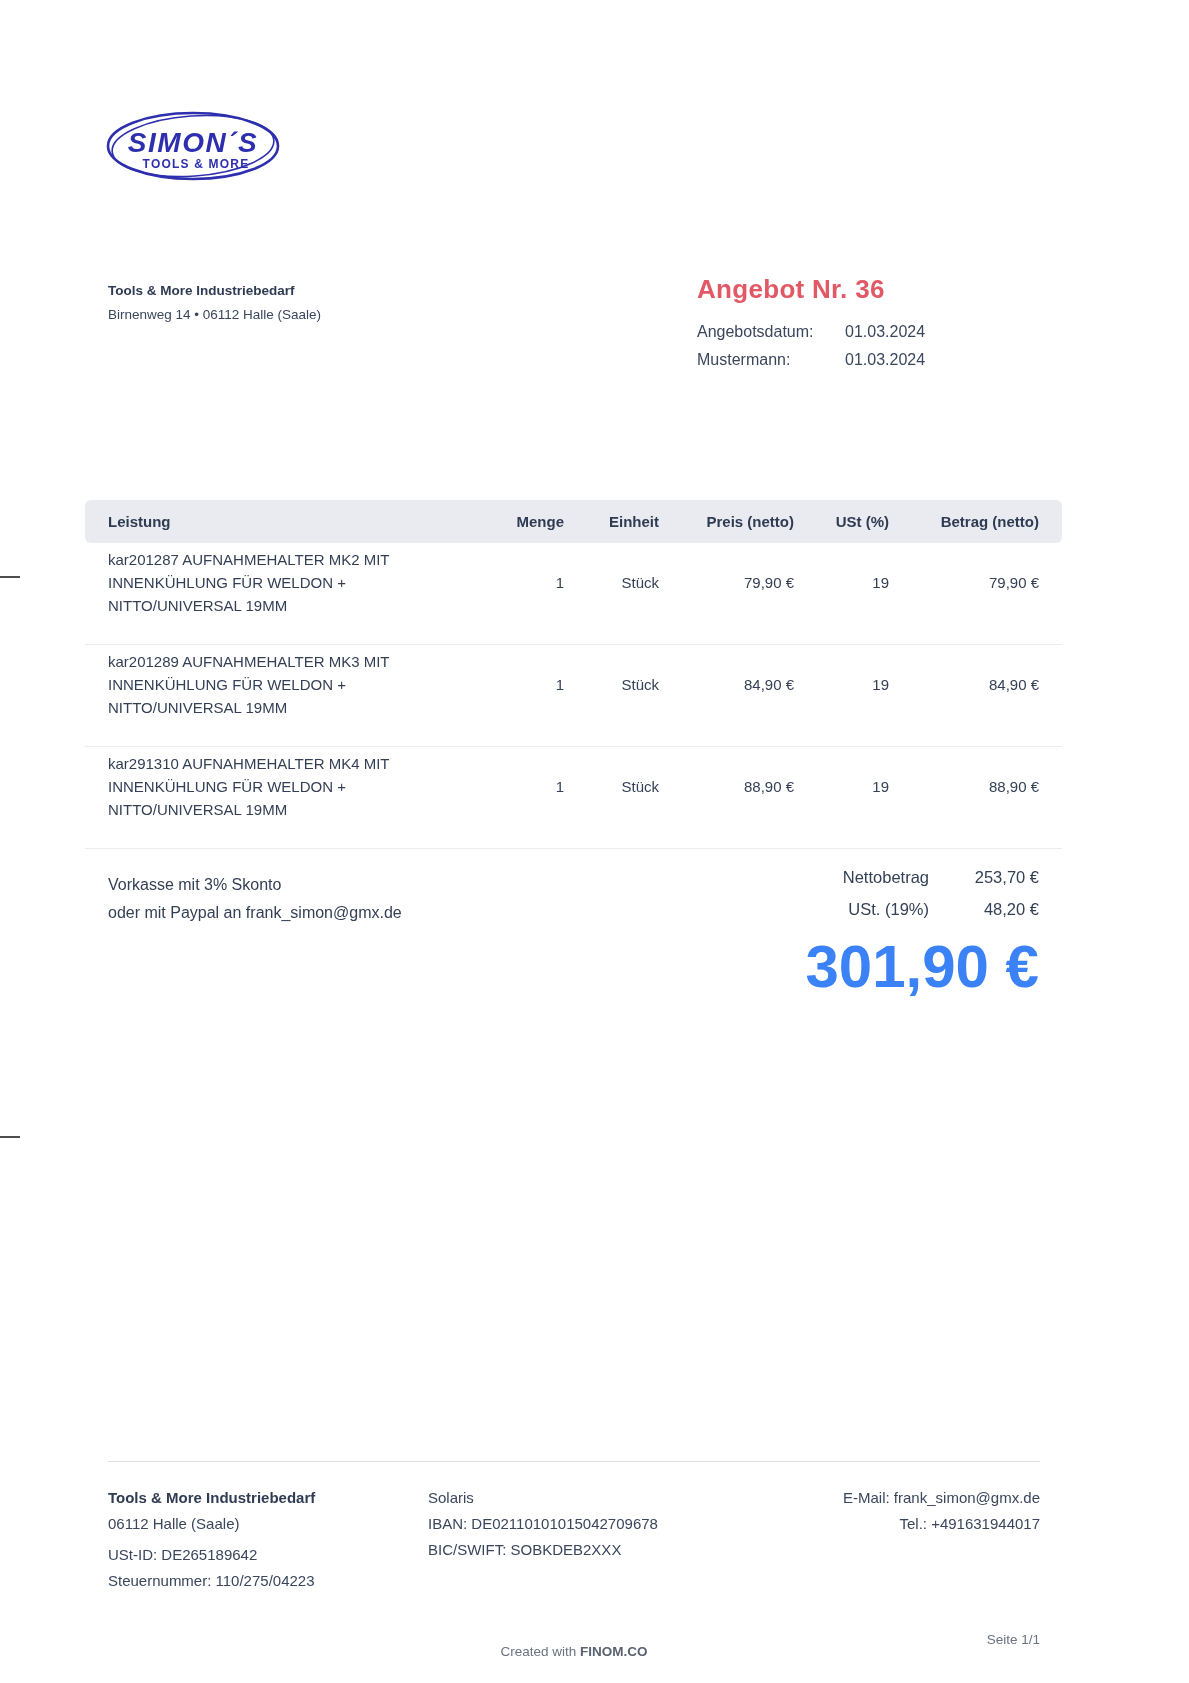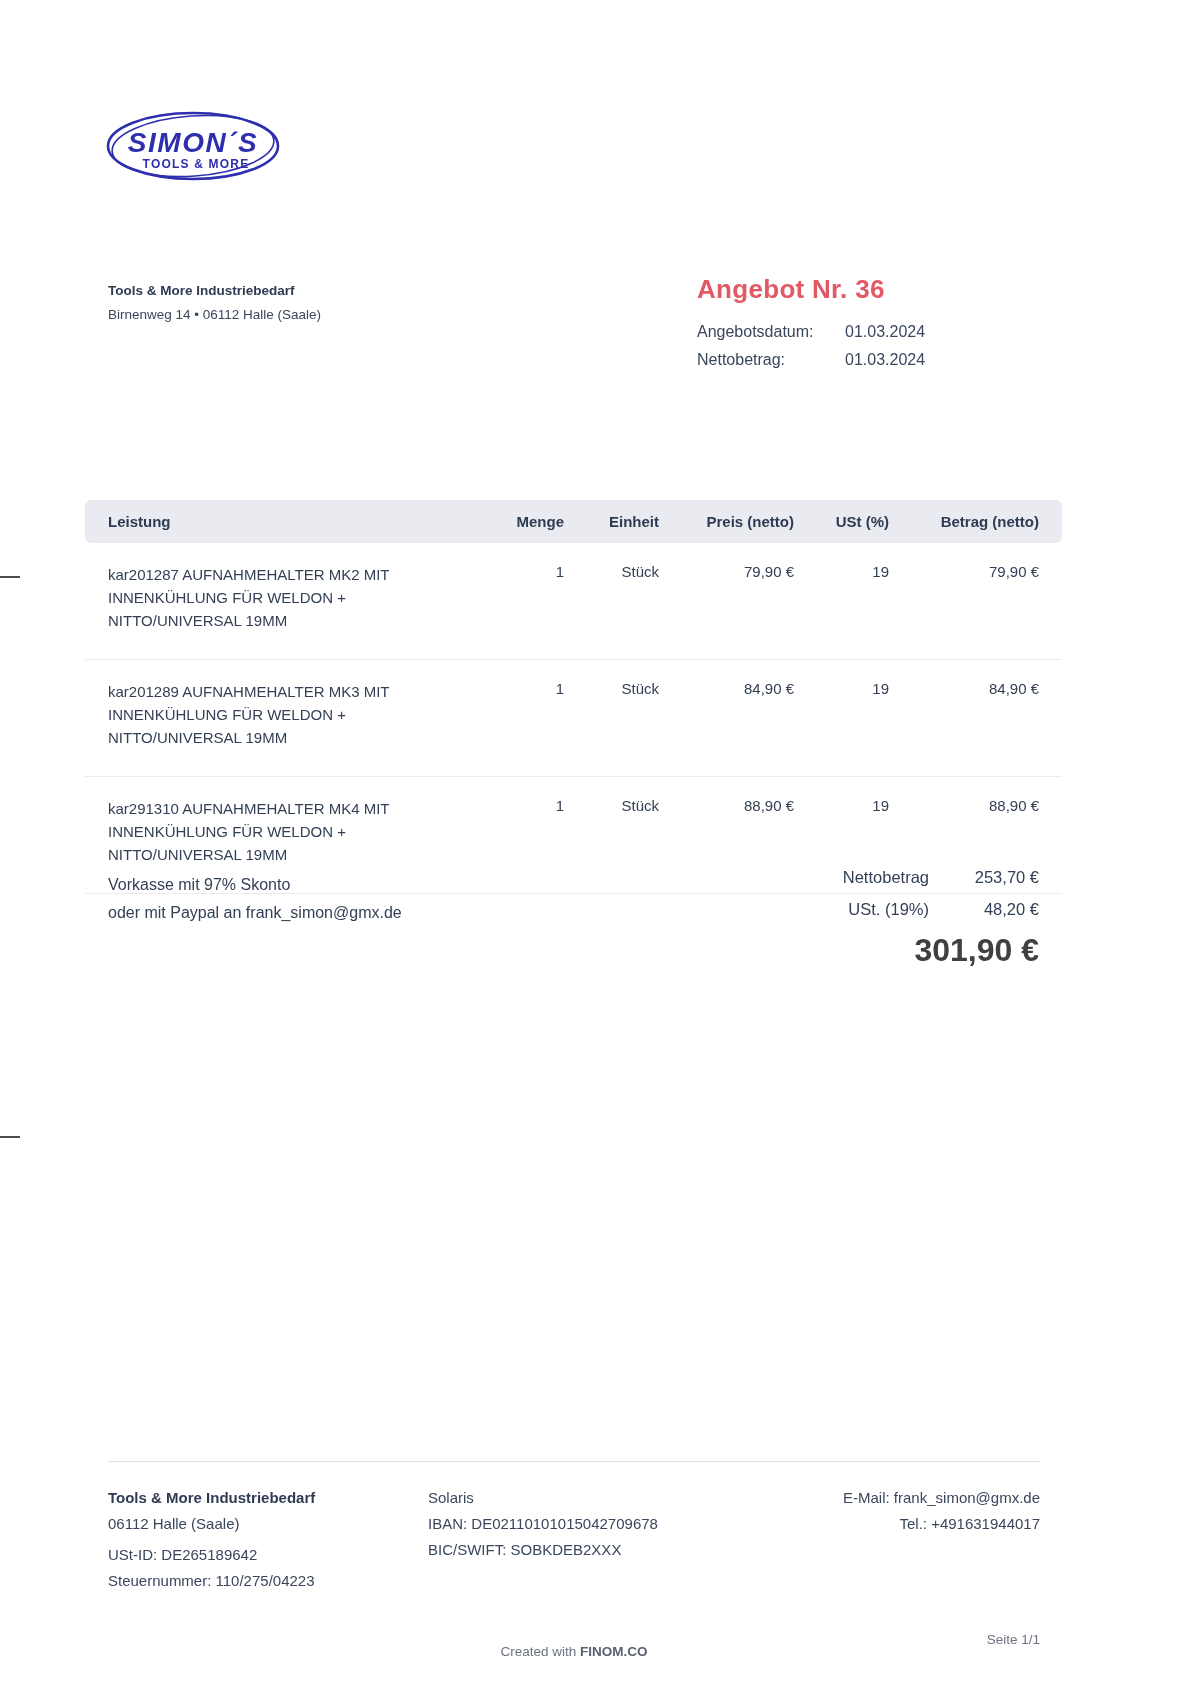--- a/index.html
+++ b/index.html
@@ -36,40 +36,40 @@
   .offer-dates .date-value { color:#3a465c; }
 
   
   .items-table { position:absolute; left:85px; top:500px; width:977px; font-size:15px; }
   .t-head {
     display:flex; align-items:center;
     background:#e9ebf1; border-radius:6px;
     padding:13px 23px; font-weight:bold; color:#2f3b52;
   }
   .t-row {
-    display:flex; align-items:flex-start;
-    padding:20px 23px 27px 23px;
+    display:flex; align-items:center;
+    padding:5px 23px 27px 23px;
     border-bottom:1px solid #ececec;
     color:#333f55;
   }
   .c-leistung { flex:1; }
   .c-leistung .desc { max-width:345px; line-height:23px; }
   .c-menge   { width:75px;  text-align:right; }
   .c-einheit { width:95px;  text-align:right; }
   .c-preis   { width:135px; text-align:right; }
   .c-ust     { width:95px;  text-align:right; }
   .c-betrag  { width:150px; text-align:right; }
 
   
   .payment-block { position:absolute; left:108px; top:871px; font-size:16px; color:#333f55; line-height:28px; }
   .totals-block { position:absolute; left:640px; top:868px; width:399px; }
   .totals-row { display:flex; justify-content:flex-end; align-items:baseline; margin-bottom:13px; font-size:16.5px; color:#333f55; }
   .totals-label { text-align:right; }
   .totals-value { width:110px; text-align:right; }
-  .grand-total { text-align:right; font-size:32px; font-weight:bold; color:#404040; margin-top:9px; }
+  .grand-total { text-align:right; font-size:60px; font-weight:bold; color:#3b82f6; margin-top:9px; }
 
   
   .footer-rule { position:absolute; left:108px; top:1461px; width:932px; height:1px; background:#e0e0e0; }
   .footer { position:absolute; left:108px; top:1485px; width:932px; display:flex; font-size:15px; color:#3a465c; }
   .footer .f-col1 { width:320px; line-height:26px; }
   .footer .f-col1 .f-company { font-weight:bold; color:#2f3b52; }
   .footer .f-col1 .f-gap { height:5px; }
   .footer .f-col2 { width:360px; line-height:26px; }
   .footer .f-col3 { flex:1; text-align:right; line-height:26px; }
   .footnote { position:absolute; left:108px; top:1632px; width:932px; font-size:13.5px; color:#6b7280; text-align:center;margin-top:12px; }
@@ -98,21 +98,21 @@
     <div class="sender-address">Birnenweg 14 •  06112 Halle (Saale)</div>
   </div>
 
   <div class="offer-title">Angebot Nr. 36</div>
   <div class="offer-dates">
     <div class="date-row">
       <div class="date-label">Angebotsdatum:</div>
       <div class="date-value">01.03.2024</div>
     </div>
     <div class="date-row">
-      <div class="date-label">Nettobetrag:</div>
+      <div class="date-label">Mustermann:</div>
       <div class="date-value">01.03.2024</div>
     </div>
   </div>
 
   <div class="items-table">
     <div class="t-head">
       <div class="c-leistung">Leistung</div>
       <div class="c-menge">Menge</div>
       <div class="c-einheit">Einheit</div>
       <div class="c-preis">Preis (netto)</div>
@@ -148,21 +148,21 @@
         </div>
       <div class="c-menge">1</div>
       <div class="c-einheit">Stück</div>
       <div class="c-preis">88,90 €</div>
       <div class="c-ust">19</div>
       <div class="c-betrag">88,90 €</div>
     </div>
   </div>
 
   <div class="payment-block">
-    <div>Vorkasse mit 97% Skonto</div>
+    <div>Vorkasse mit 3% Skonto</div>
     <div>oder mit Paypal an frank_simon@gmx.de</div>
   </div>
 
   <div class="totals-block">
     <div class="totals-row">
       <div class="totals-label">Nettobetrag</div>
       <div class="totals-value">253,70 €</div>
     </div>
     <div class="totals-row">
       <div class="totals-label">USt. (19%)</div>

